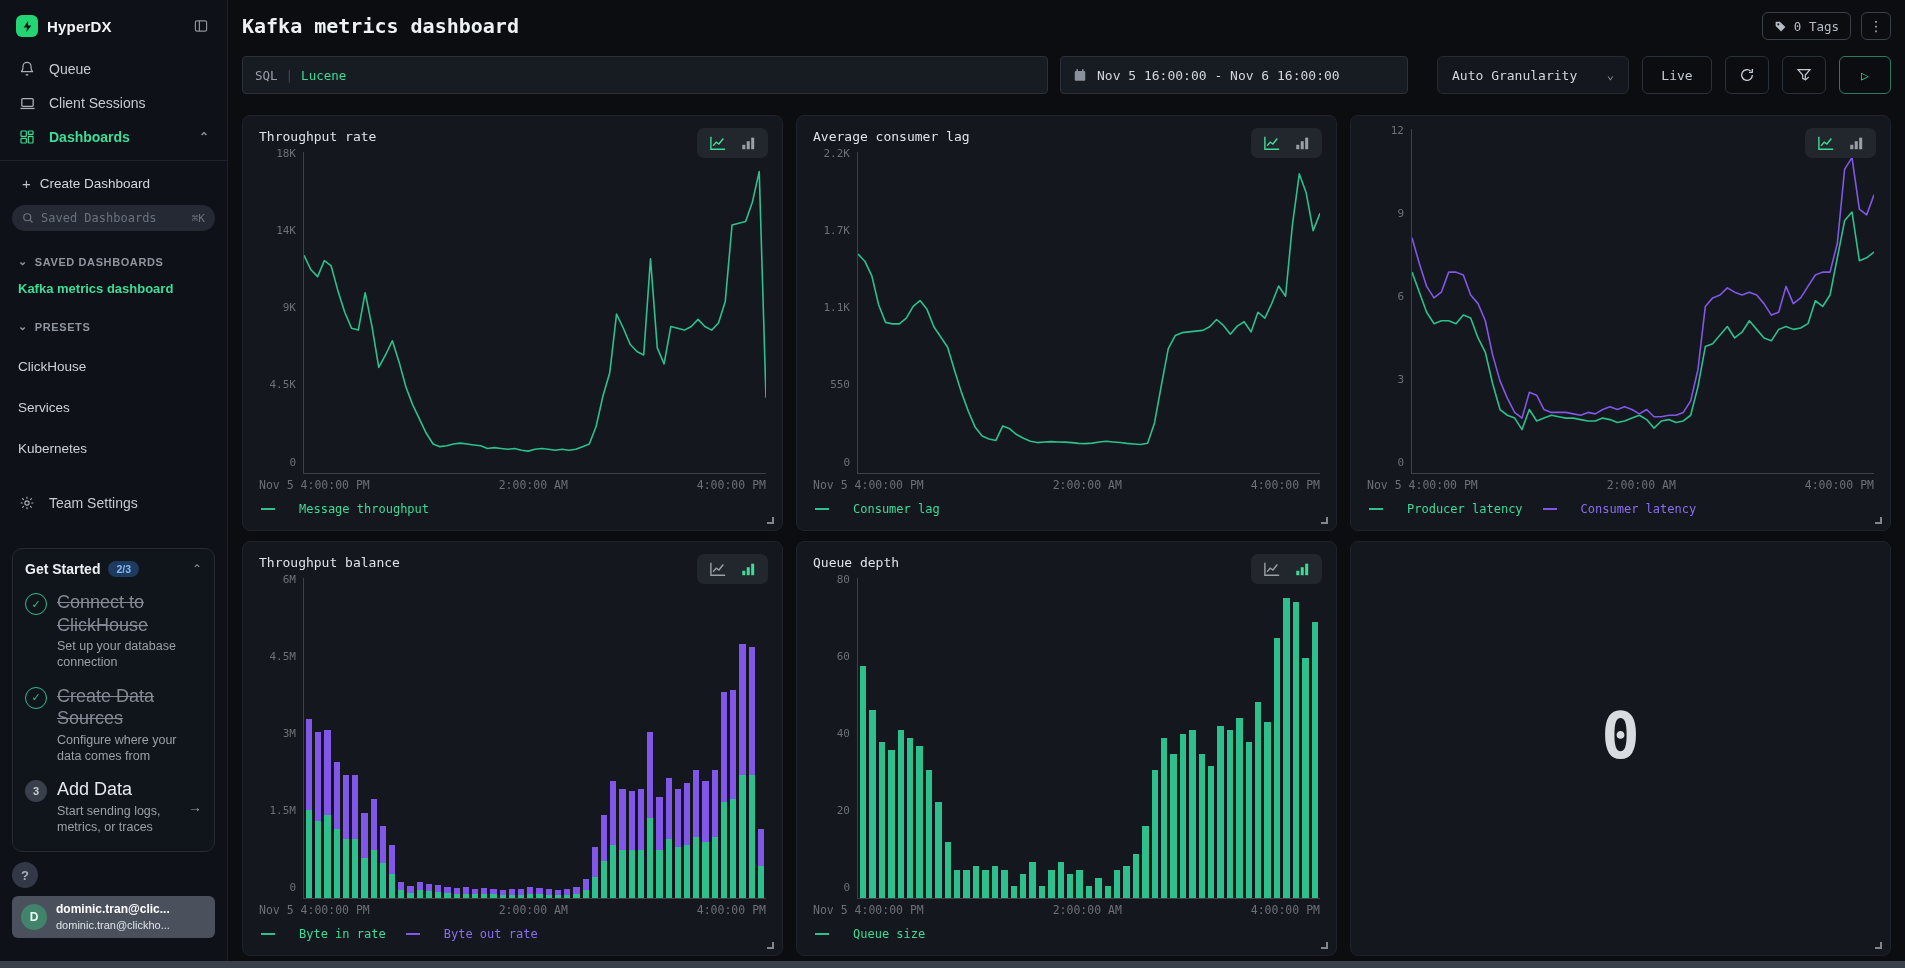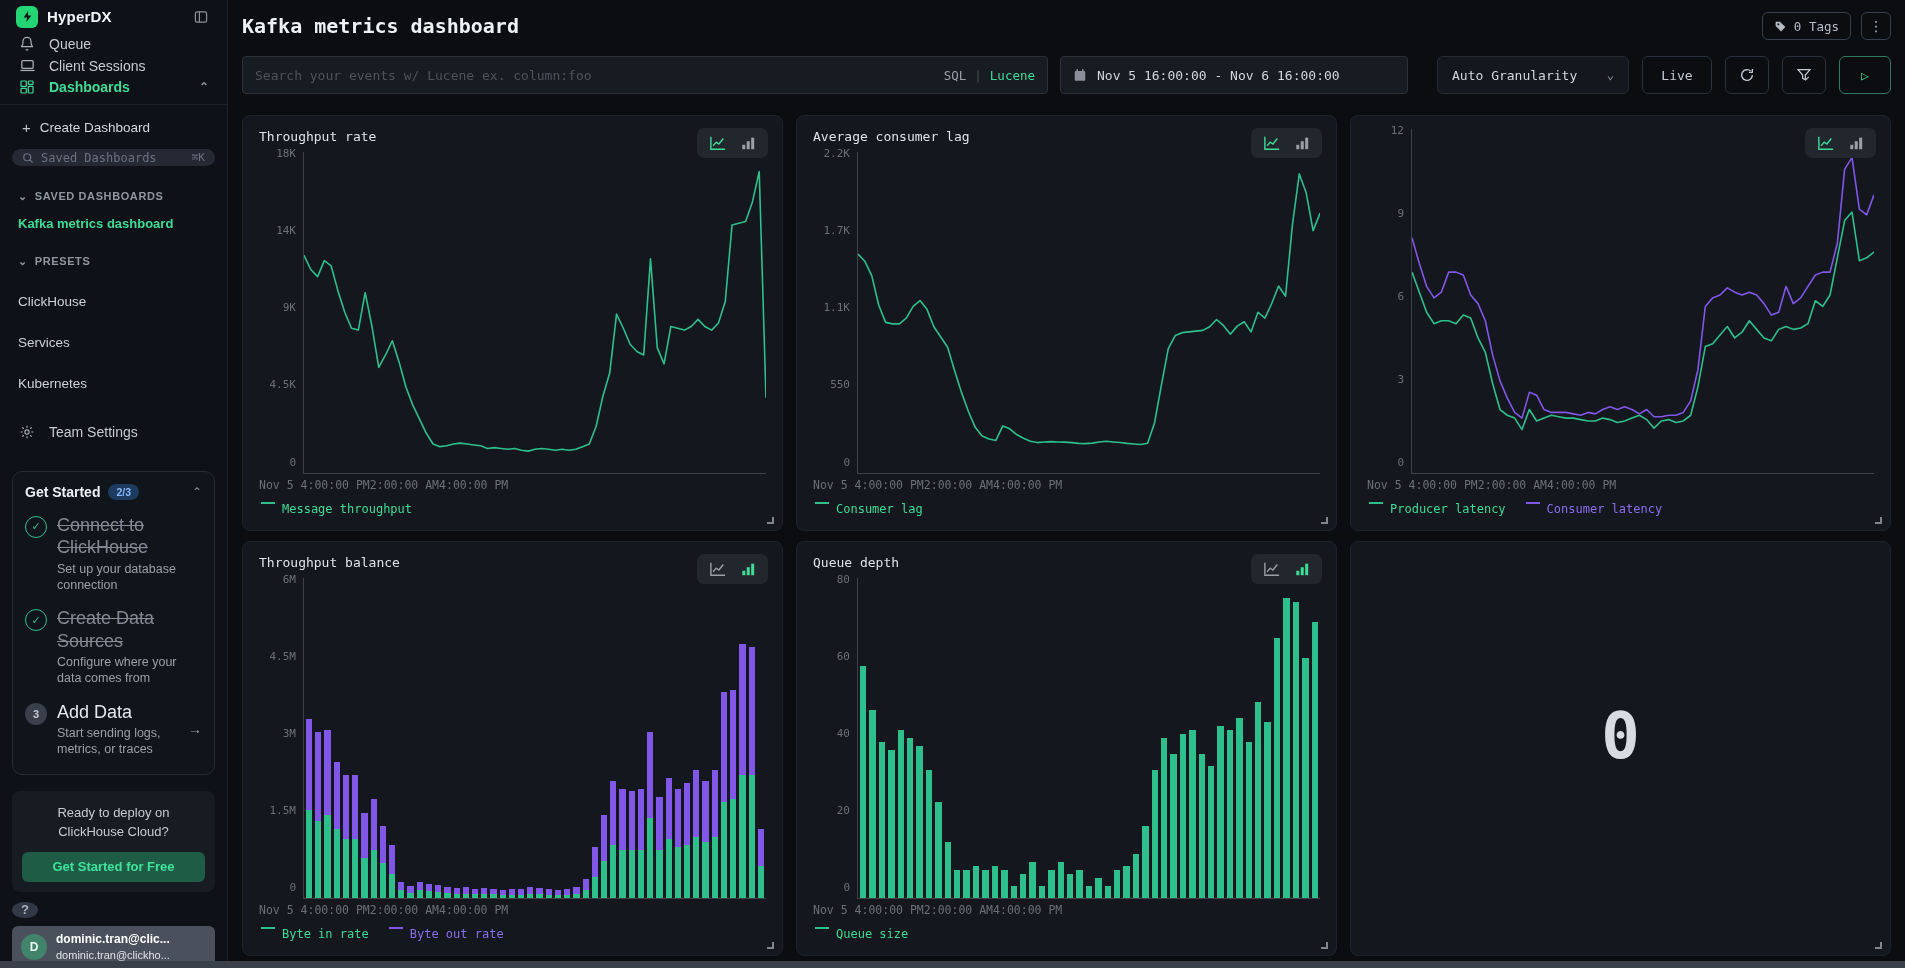--- a/index.html
+++ b/index.html
@@ -89,23 +89,23 @@
   .card-title { font-family:"DejaVu Sans Mono",monospace; font-size:13px; color:#dfe3e8; margin-bottom:8px; }
   .chart-toolbar { position:absolute; top:12px; right:14px; background:#22262d; border-radius:7px; padding:7px 12px; display:flex; gap:14px; z-index:2; }
   .tb-btn { background:none; border:none; cursor:pointer; color:#9aa0a8; display:flex; align-items:center; }
   .tb-btn.active { color:#3ddc97; }
   .chart-body { flex:1; display:flex; min-height:0; }
   .yaxis { width:44px; display:flex; flex-direction:column; justify-content:space-between; align-items:flex-end; padding:0 7px 0 0; font-family:"DejaVu Sans Mono",monospace; font-size:11px; color:#6b7177; transform:translateY(-5px); }
   .plot { flex:1; border-left:1px solid #3c414a; border-bottom:1px solid #3c414a; position:relative; min-width:0; }
   .plot svg { width:100%; height:100%; display:block; }
   .bars { width:100%; height:100%; display:flex; align-items:flex-end; gap:3px; padding:0 2px; }
   .bar { flex:1; height:100%; display:flex; flex-direction:column-reverse; }
-  .xaxis { display:flex; justify-content:flex-start; font-family:"DejaVu Sans Mono",monospace; font-size:11.5px; color:#6b7177; margin-top:4px; }
+  .xaxis { display:flex; justify-content:space-between; font-family:"DejaVu Sans Mono",monospace; font-size:11.5px; color:#6b7177; margin-top:4px; }
   .legend { display:flex; gap:20px; margin:10px 0 6px 2px; font-family:"DejaVu Sans Mono",monospace; font-size:12px; }
-  .legend .li { display:flex; gap:7px; }
+  .legend .li { display:flex; align-items:center; gap:24px; }
   .legend .dash { width:14px; height:2px; display:inline-block; }
   .legend .lg-green { color:#3ddc97; }
   .legend .lg-purple { color:#8b6ef0; }
   .resize-handle { position:absolute; right:8px; bottom:6px; width:7px; height:7px; border-right:2px solid #80868f; border-bottom:2px solid #80868f; cursor:nwse-resize; }
   .big-value { flex:1; display:flex; align-items:center; justify-content:center; font-family:"DejaVu Sans Mono",monospace; font-size:64px; font-weight:bold; color:#d8dbe0; padding-bottom:30px; }
 
   .bottom-scrollbar { position:absolute; left:0; right:0; bottom:0; height:7px; background:#3a4049; }
 
   svg.ic { display:block; }
 </style>
@@ -224,27 +224,20 @@
     <div class="gs-step" style="margin-bottom:10px;">
       <span class="gs-ic num">3</span>
       <span>
         <span class="gs-tt">Add Data</span>
         <div class="gs-desc">Start sending logs, metrics, or traces</div>
       </span>
       <span class="gs-arrow">→</span>
     </div>
   </div>
 
-  <div class="cloud-card">
-    <div class="cloud-text">
-      <div>Ready to deploy on</div>
-      <div>ClickHouse Cloud?</div>
-    </div>
-    <button class="cloud-btn">Get Started for Free</button>
-  </div>
 
   <div class="help-circle">?</div>
 
   <div class="user-row">
     <span class="avatar">D</span>
     <span>
       <div class="user-name">dominic.tran@clic...</div>
       <div class="user-email">dominic.tran@clickho...</div>
     </span>
   </div>
@@ -262,21 +255,20 @@
             </svg>
         </span>
         <span>0 Tags</span>
       </button>
       <button class="kebab-btn">⋮</button>
     </div>
   </div>
 
   <div class="controls">
     <div class="event-search">
-      <input placeholder="Search your events w/ Lucene ex. column:foo" style="">
       <span class="lang-toggle">
         <span class="lang-sql">SQL</span>
         <span class="lang-sep">|</span>
         <span class="lang-lucene">Lucene</span>
       </span>
     </div>
     <div class="date-input">
       <span>
         <svg class="ic" width="14" height="14" viewBox="0 0 24 24" fill="#8b919b">
             <rect x="3" y="5" width="18" height="17" rx="2"></rect>

